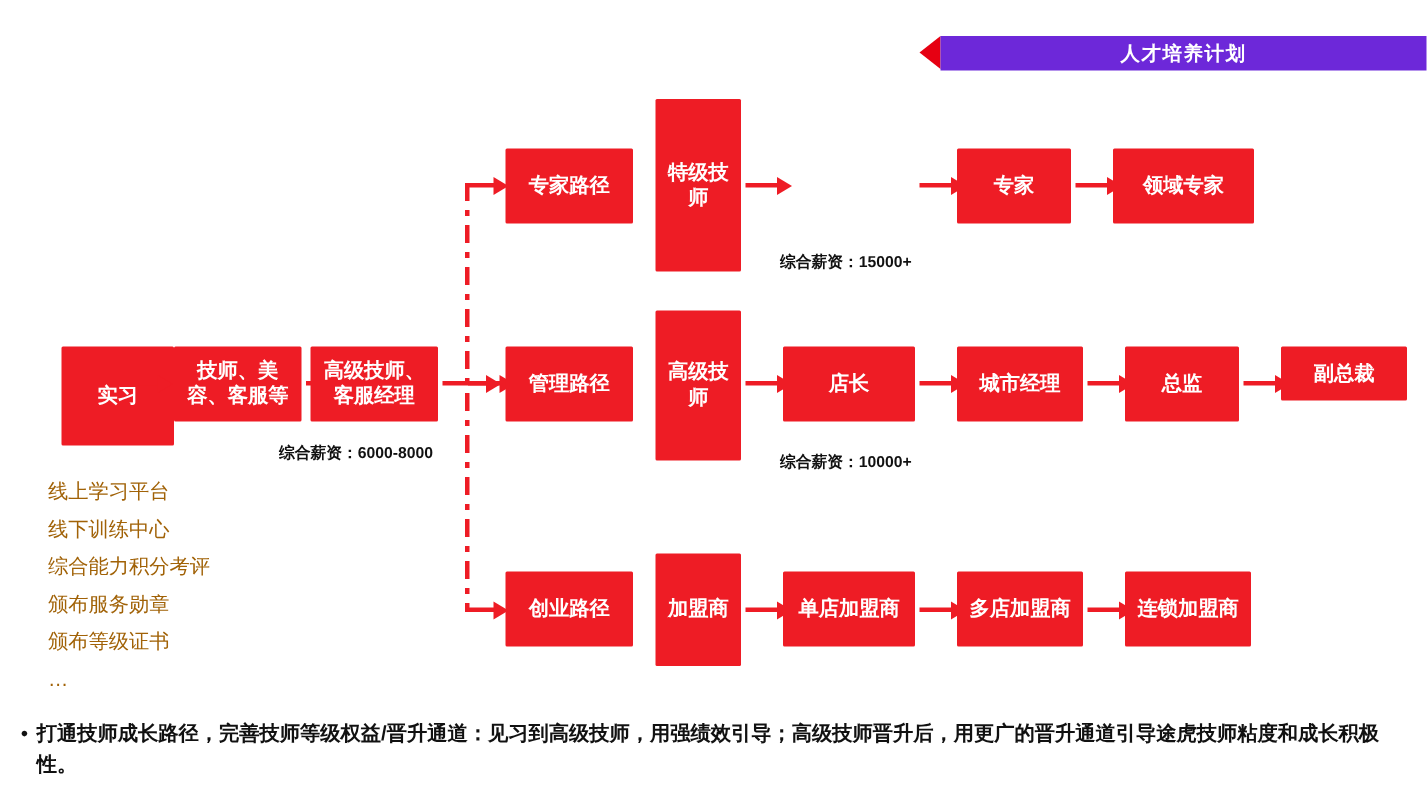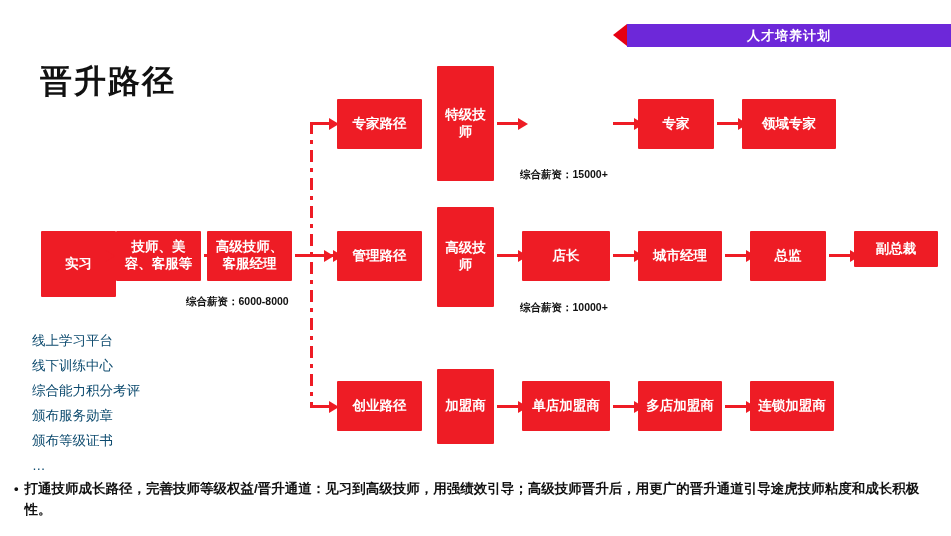--- a/index.html
+++ b/index.html
@@ -116,23 +116,22 @@
     color:#111;
     font-weight:bold;
     white-space:nowrap;
   }
 
   
   .left-list{
     position:absolute;
     left:32px;top:315px;
     font-size:13.5px;
-    color:#0c4a6e;
+    color:#a16207;
     line-height:25px;
-    margin-top:13px;
   }
   .left-list div{white-space:nowrap;}
 
   
   .footer{
     position:absolute;
     left:14px;top:479px;
     width:925px;
     font-size:13.5px;
     line-height:1.55;
@@ -151,21 +150,20 @@
 </head>
 <body>
 
 <div class="stage">
 
   <div class="banner-notch"></div>
   <div class="banner">
     <span>人才培养计划</span>
   </div>
 
-  <div class="page-title">晋升路径</div>
 
   <div class="box" style="left:14px;top:231px;width:75px;height:66px;margin-left:27px;">实习</div>
   <div class="arrow" style="left:92px;top:254px;width:14px;"></div>
 
   <div class="box" style="left:116px;top:231px;width:85px;height:50px;">技师、美容、客服等</div>
   <div class="arrow" style="left:204px;top:254px;width:14px;"></div>
 
   <div class="box" style="left:207px;top:231px;width:85px;height:50px;">高级技师、客服经理</div>
 
   <div class="note" style="left:186px;top:295px;">综合薪资：6000-8000</div>

